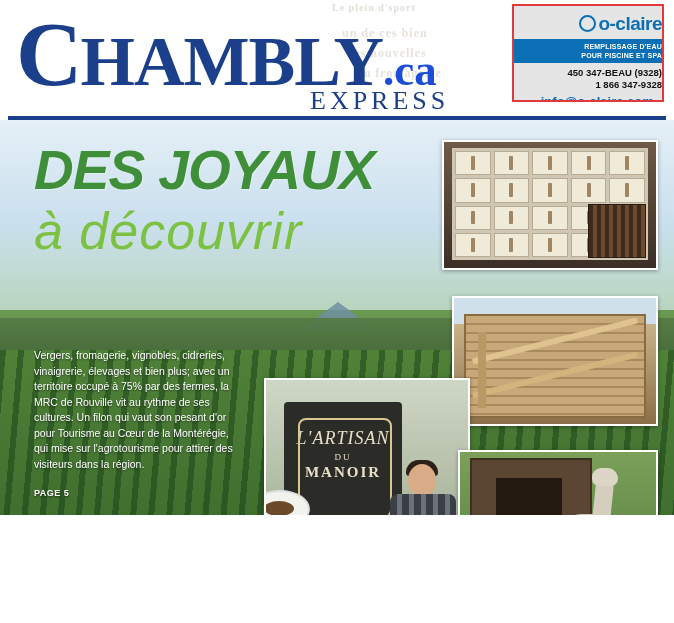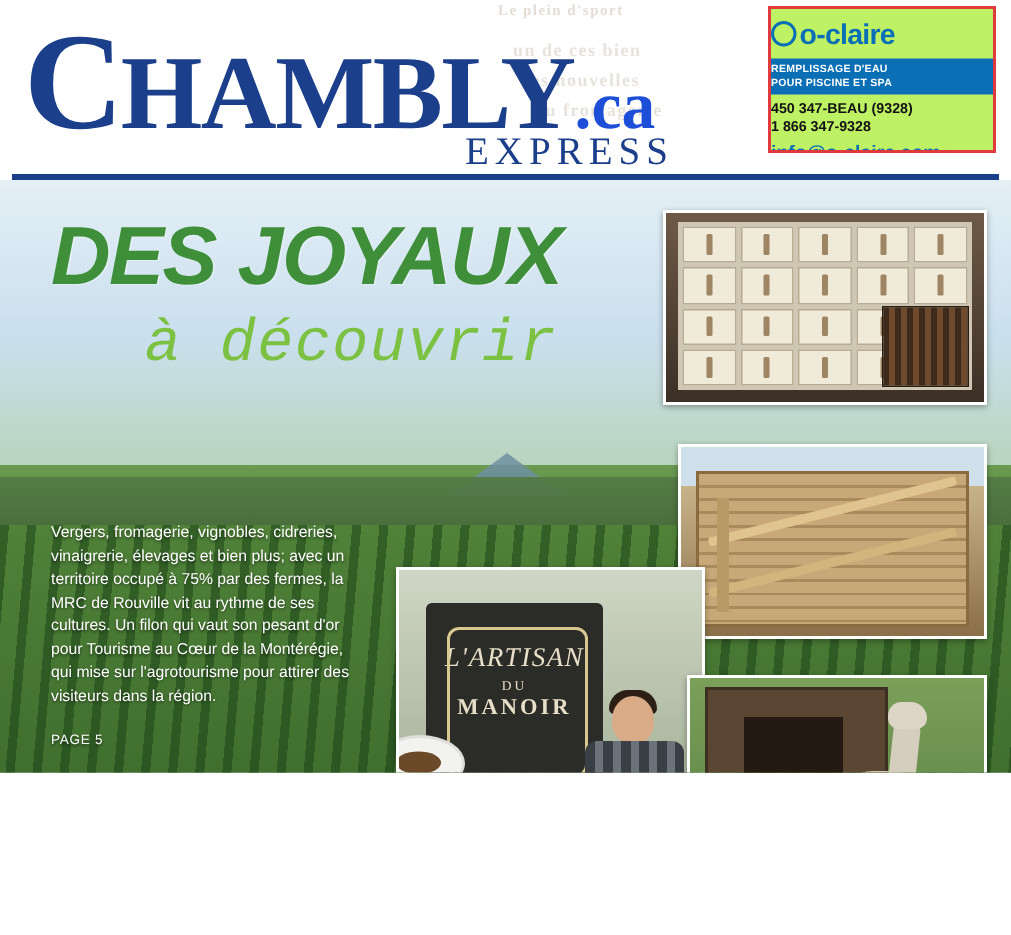--- a/index.html
+++ b/index.html
@@ -74,23 +74,23 @@
     color: #1b3f8b;
   }
 
   
   .ad-box {
     position: absolute;
     left: 512px; top: 4px;
     width: 152px;
     height: 98px;
     border: 2px solid #e03a3e;
-    background: #bef264;
+    background: #e5e5e5;
     box-sizing: border-box;
-    text-align: left;
+    text-align: right;
     overflow: hidden;
   }
   .ad-logo {
     margin-top: 7px;
     font-family: "Liberation Sans", sans-serif;
     font-size: 19px;
     font-weight: bold;
     color: #0a6fb5;
     letter-spacing: -0.5px;
   }
@@ -189,47 +189,46 @@
     font-family: "Liberation Sans", sans-serif;
     font-weight: bold;
     font-style: italic;
     font-size: 55px;
     line-height: 56px;
     color: #3f8f3a;
     letter-spacing: -1px;
     text-shadow: 1px 1px 0 rgba(255,255,255,0.35);
   }
   .headline .l3 {
-    font-family: Liberation Mono, monospace;
+    font-family: Liberation Sans, sans-serif;
     font-style: italic;
-    font-size: 40px;
+    font-size: 52px;
     line-height: 62px;
     color: #7cc142;
     letter-spacing: 1px;
     margin-top: 2px;
-    text-align: center;
   }
 
   
   .deck {
     position: absolute;
     left: 34px; top: 228px;
     width: 205px;
     color: #ffffff;
     font-family: "Liberation Sans", sans-serif;
     font-size: 10.5px;
     line-height: 15.5px;
     text-shadow: 0 1px 2px rgba(0,0,0,0.55);
   }
   .page-ref {
     position: absolute;
     left: 34px; top: 368px;
     color: #ffffff;
     font-size: 9px;
-    font-weight: normal;
+    font-weight: bold;
     letter-spacing: 0.5px;
     text-shadow: 0 1px 2px rgba(0,0,0,0.6);
   }
 
   
   .photo {
     position: absolute;
     border: 2px solid #ffffff;
     box-sizing: border-box;
     overflow: hidden;

